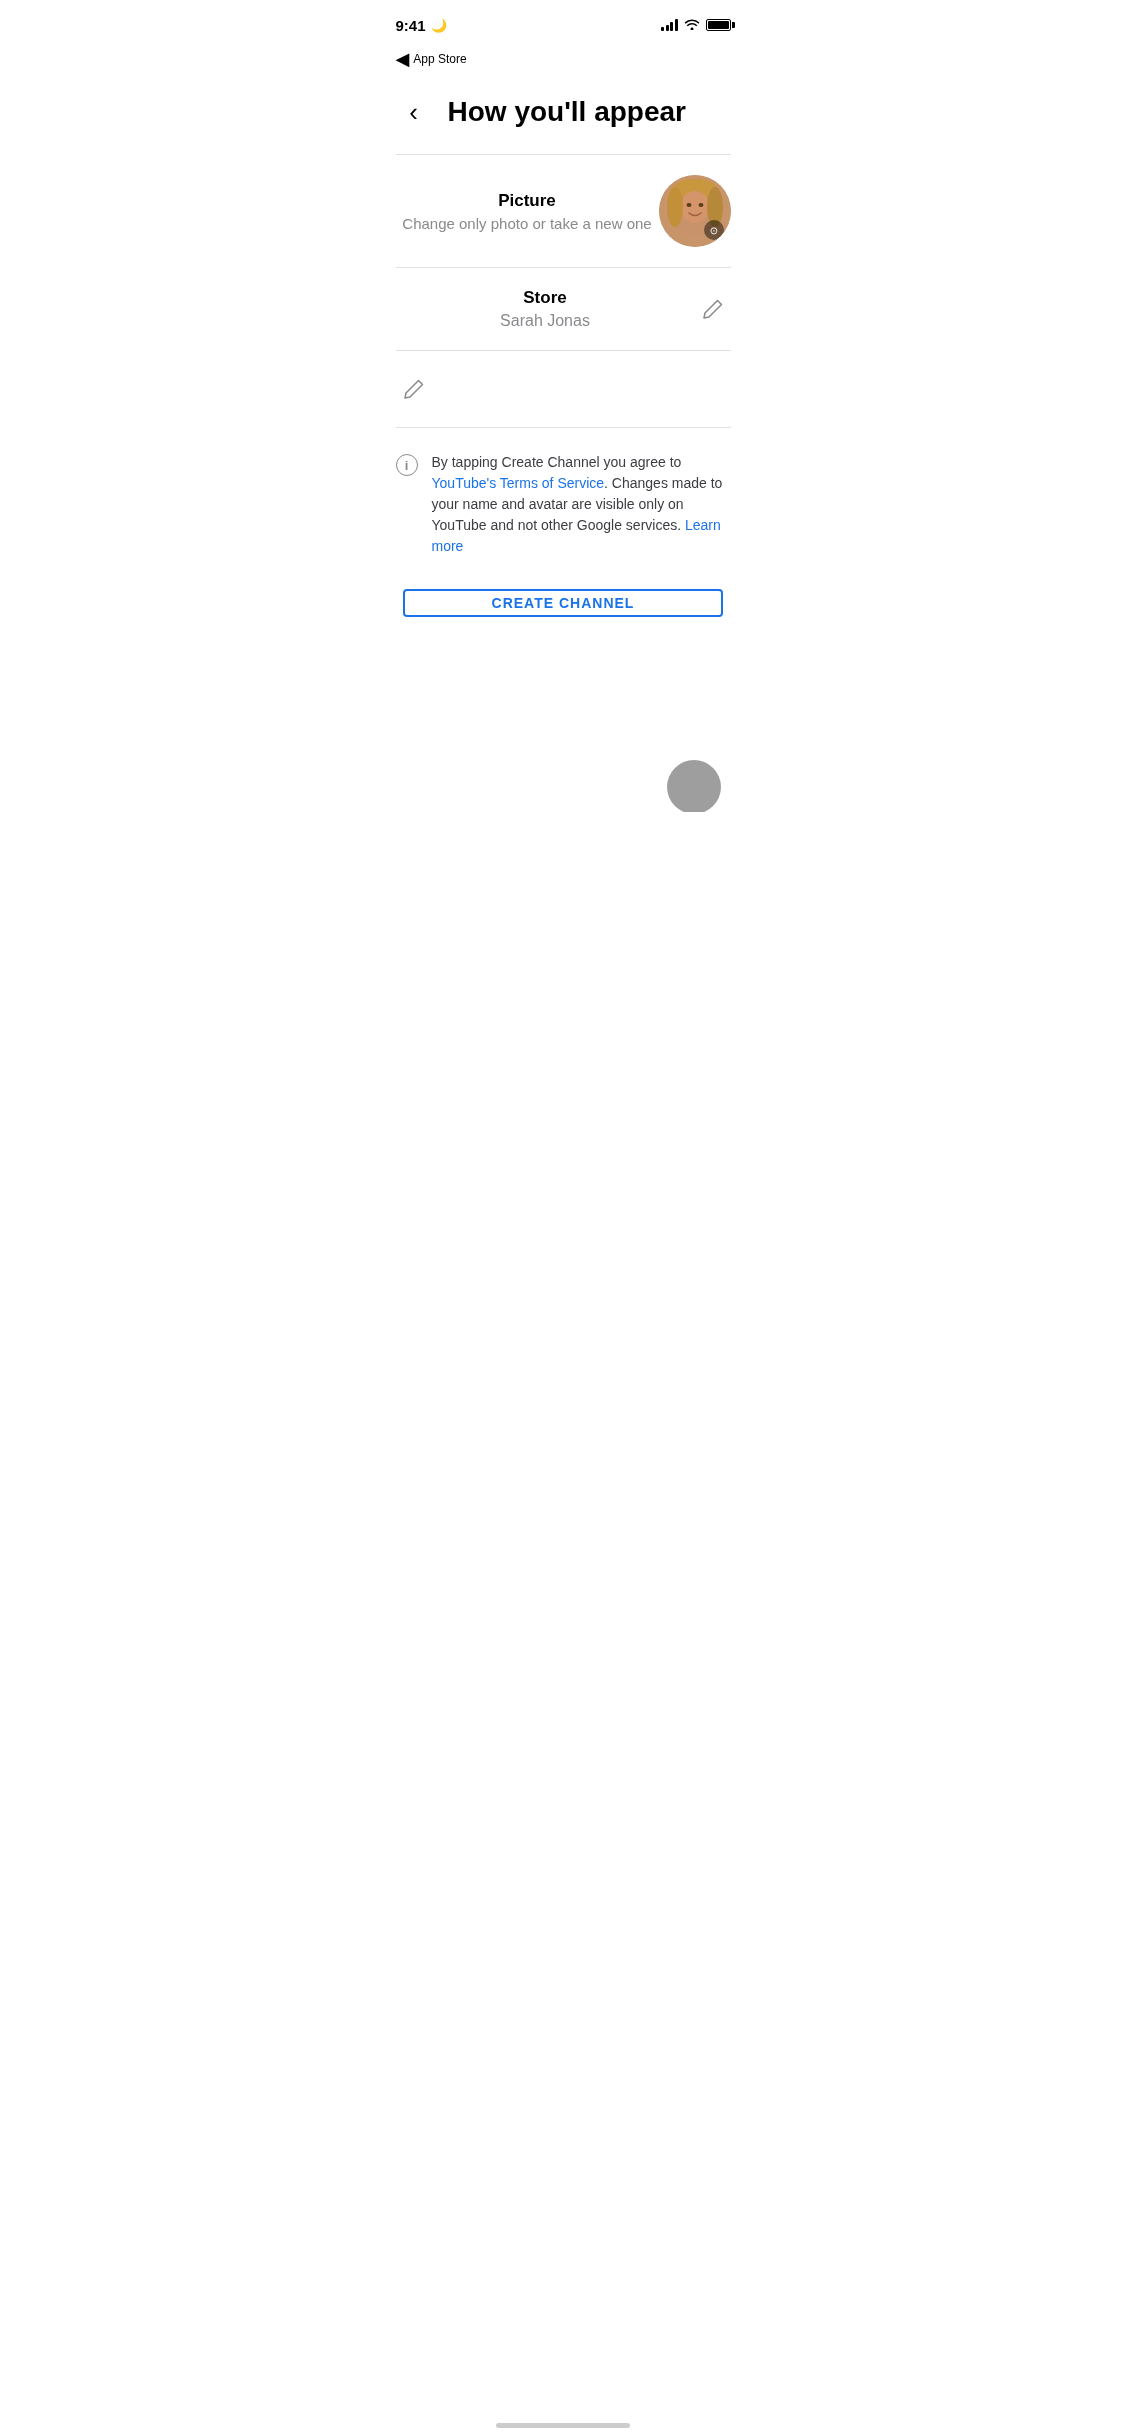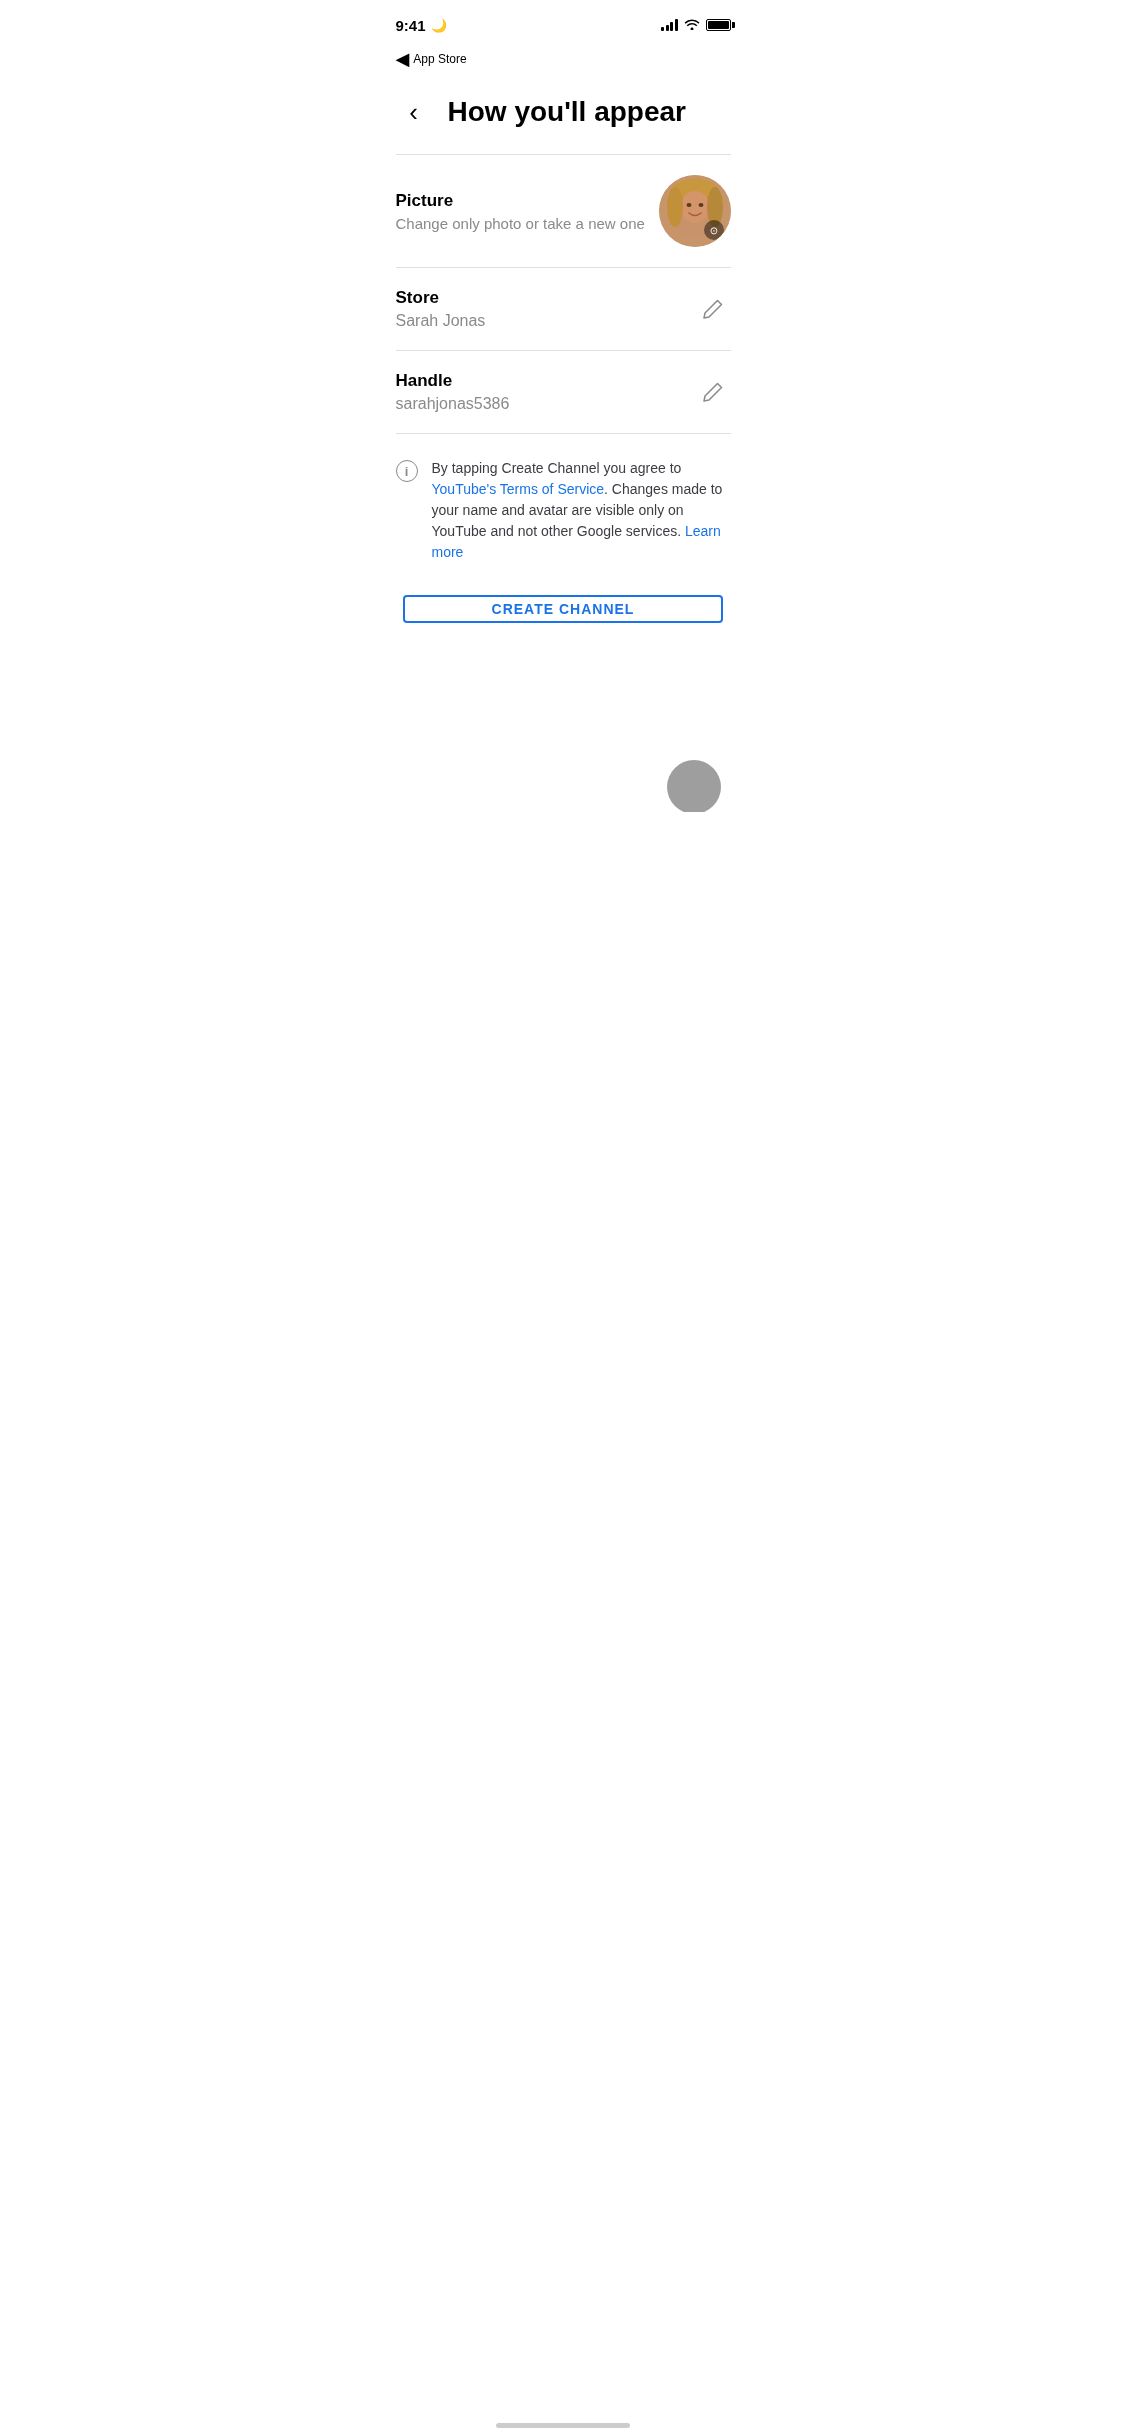--- a/index.html
+++ b/index.html
@@ -163,20 +163,21 @@
       background: #e0e0e0;
       margin: 0 20px;
     }
 
     
     .section-row {
       display: flex;
       align-items: center;
       justify-content: space-between;
       padding: 20px 20px;
+      text-align: center;
     }
 
     .section-info {
       flex: 1;
     }
 
     .section-label {
       font-size: 17px;
       font-weight: 700;
       color: #000;
@@ -387,24 +388,20 @@
   <div class="section-icon">
     <svg width="22" height="22" viewBox="0 0 22 22" fill="none">
       <path d="M15.5 2.5L19.5 6.5L7 19L2 20L3 15L15.5 2.5Z" stroke="#8a8a8e" stroke-width="1.5" stroke-linecap="round" stroke-linejoin="round" fill="none"></path>
     </svg>
   </div>
 </div>
 
 <div class="divider"></div>
 
 <div class="section-row">
-  <div class="section-info">
-    <div class="section-label">Handle</div>
-    <div class="section-value">sarahjonas5386</div>
-  </div>
   <div class="section-icon">
     <svg width="22" height="22" viewBox="0 0 22 22" fill="none">
       <path d="M15.5 2.5L19.5 6.5L7 19L2 20L3 15L15.5 2.5Z" stroke="#8a8a8e" stroke-width="1.5" stroke-linecap="round" stroke-linejoin="round" fill="none"></path>
     </svg>
   </div>
 </div>
 
 <div class="divider"></div>
 
 <div class="info-section">

